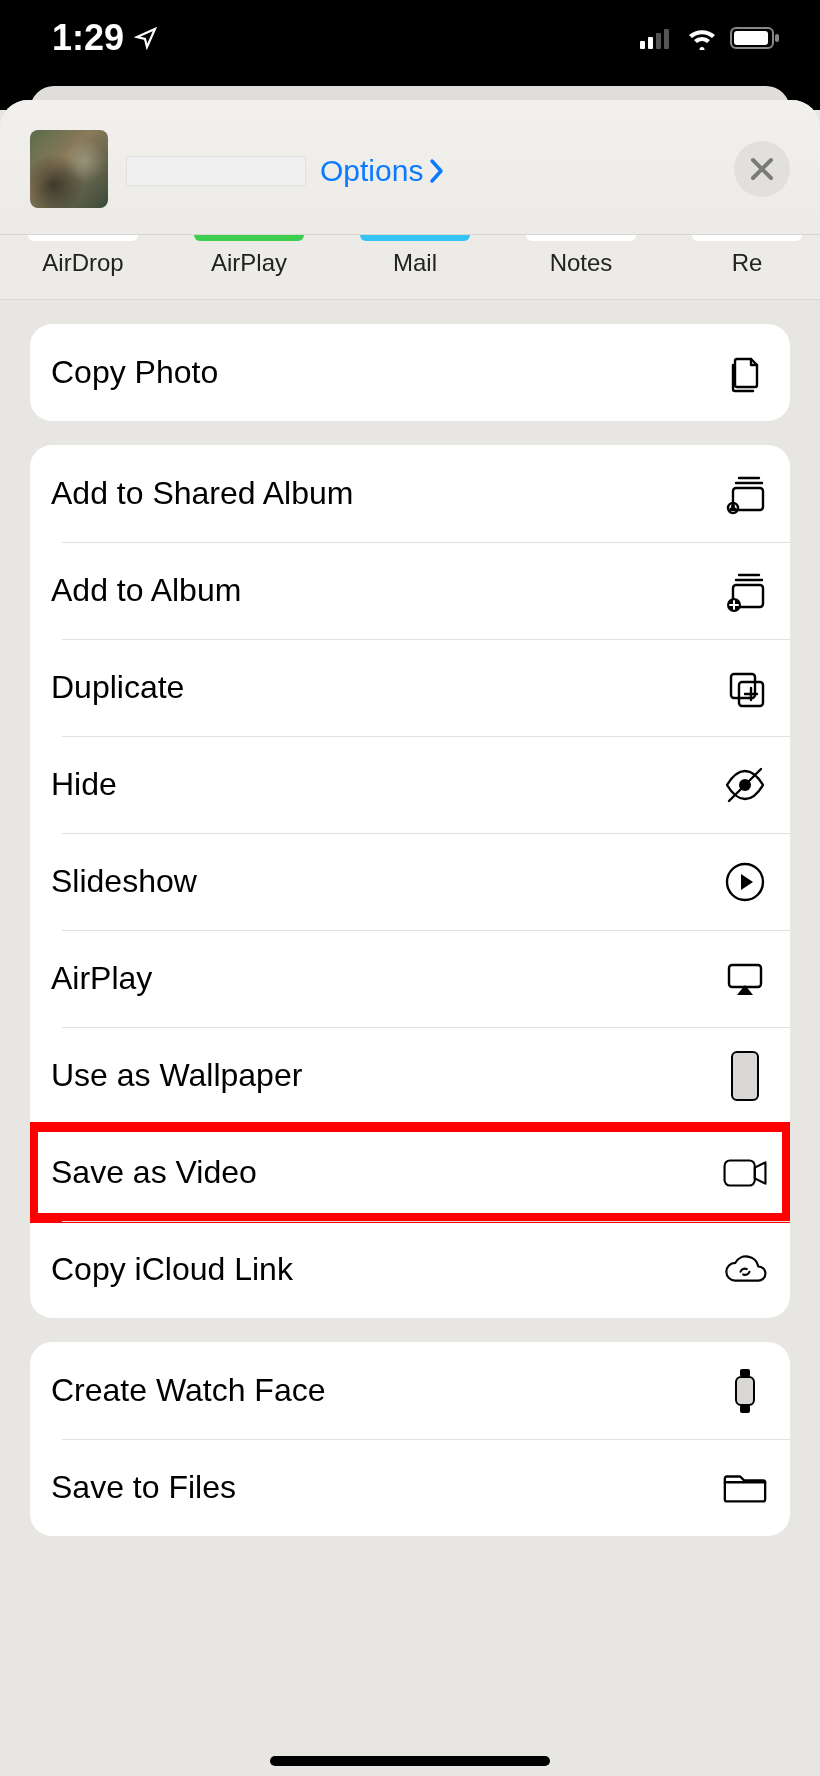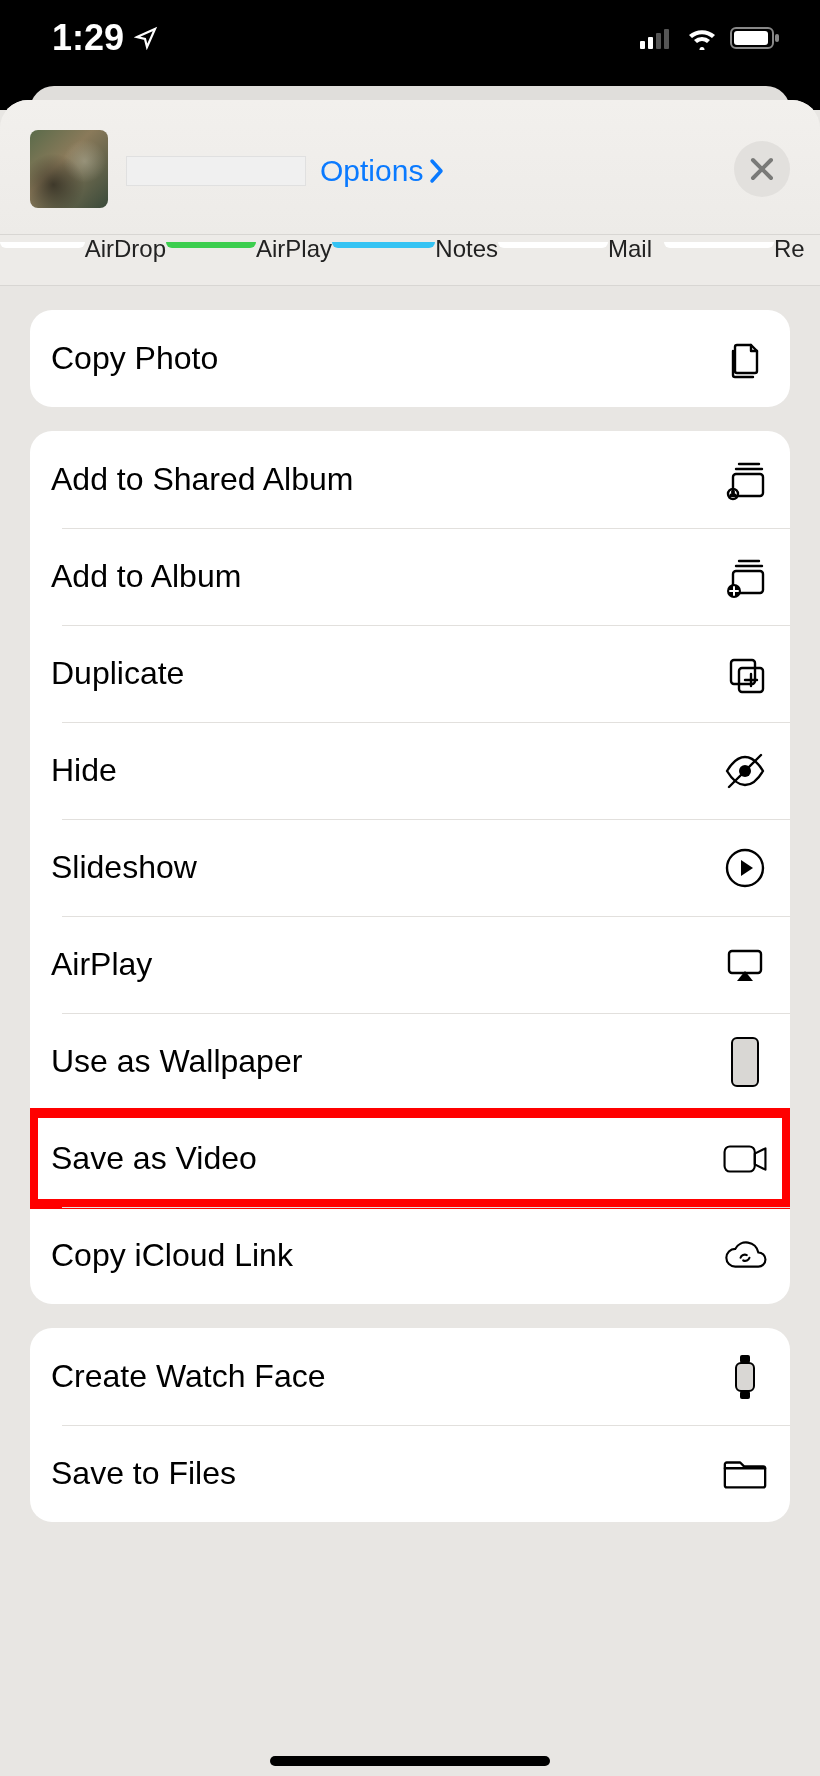--- a/index.html
+++ b/index.html
@@ -63,22 +63,23 @@
   .app-row {
     display: flex;
     padding: 0 0 22px 0;
     overflow: hidden;
     background: #edebe8;
     border-bottom: 1px solid #d8d6d3;
   }
   .app-item {
     width: 166px;
     flex-shrink: 0;
-    display: flex; flex-direction: row; align-items: center;
+    display: flex; flex-direction: column; align-items: center;
     position: relative;
+    justify-content: center;
   }
   .app-icon-clip {
     height: 6px; width: 110px;
     border-radius: 0 0 12px 12px;
     margin-bottom: 8px;
   }
   .app-item:nth-child(1) .app-icon-clip { background: #fff; }
   .app-item:nth-child(2) .app-icon-clip { background: #3cce4e; }
   .app-item:nth-child(3) .app-icon-clip { background: #35c3f3; }
   .app-item:nth-child(4) .app-icon-clip { background: #fff; }
@@ -192,25 +193,25 @@
       <div class="app-item">
         <div class="app-icon-clip"></div>
     <div class="app-label">AirDrop</div>
       </div>
       <div class="app-item">
         <div class="app-icon-clip"></div>
     <div class="app-label">AirPlay</div>
       </div>
       <div class="app-item">
         <div class="app-icon-clip"></div>
+    <div class="app-label">Mail</div>
+      </div>
+      <div class="app-item">
+        <div class="app-icon-clip"></div>
     <div class="app-label">Notes</div>
-      </div>
-      <div class="app-item">
-        <div class="app-icon-clip"></div>
-    <div class="app-label">Mail</div>
       </div>
       <div class="app-item">
         <div class="app-icon-clip"></div>
     <div class="app-label">Re</div>
       </div>
     </div>
 
   <div class="sections" id="sections-container">
       <div class="card">
         <div class="row">

